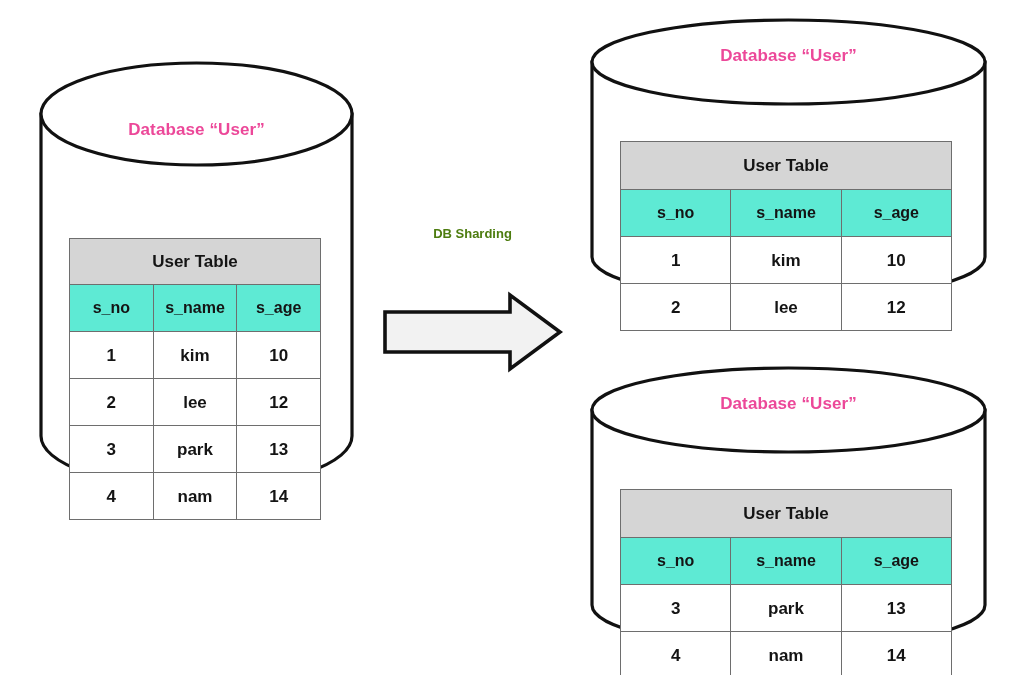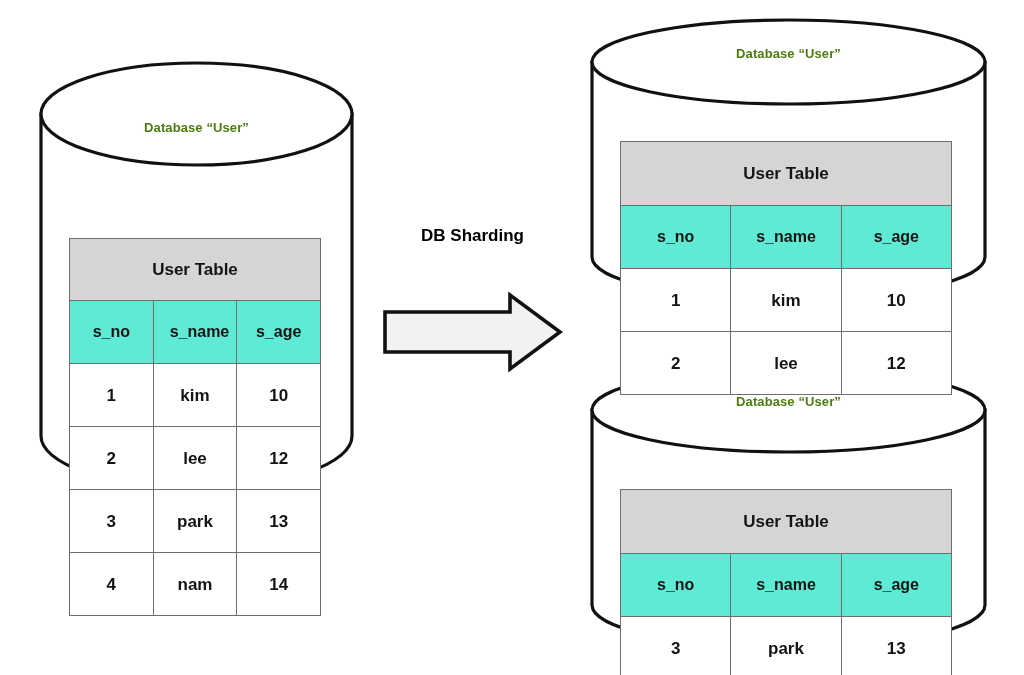--- a/index.html
+++ b/index.html
@@ -23,47 +23,47 @@
     position: absolute;
     left: 0;
     top: 0;
     width: 1024px;
     height: 675px;
     pointer-events: none;
   }
   .db-label {
     position: absolute;
     text-align: center;
+    font-size: 17px;
+    font-weight: 600;
+    letter-spacing: 0.1px;
+    color: #ec4899;
+    white-space: nowrap;
+  }
+  .arrow-label {
+    position: absolute;
+    text-align: center;
     font-size: 13px;
     font-weight: 600;
-    letter-spacing: 0.1px;
     color: #4d7c0f;
-    white-space: nowrap;
-  }
-  .arrow-label {
-    position: absolute;
-    text-align: center;
-    font-size: 17px;
-    font-weight: 600;
-    color: #000000;
     white-space: nowrap;
   }
   .db-table {
     position: absolute;
     border-collapse: collapse;
     table-layout: fixed;
     background: #ffffff;
     border: 1.5px solid #7b7b7b;
   }
   .db-table td {
     border: 1.5px solid #6e6e6e;
     text-align: center;
     color: #141414;
     font-weight: 600;
-    padding: 16px;
+    padding: 8px;
     line-height: 1;
   }
   .db-table td.title-cell {
     background: #d5d5d5;
     font-size: 17px;
   }
   .db-table td.head-cell {
     background: #5eead4;
     font-size: 16px;
   }

